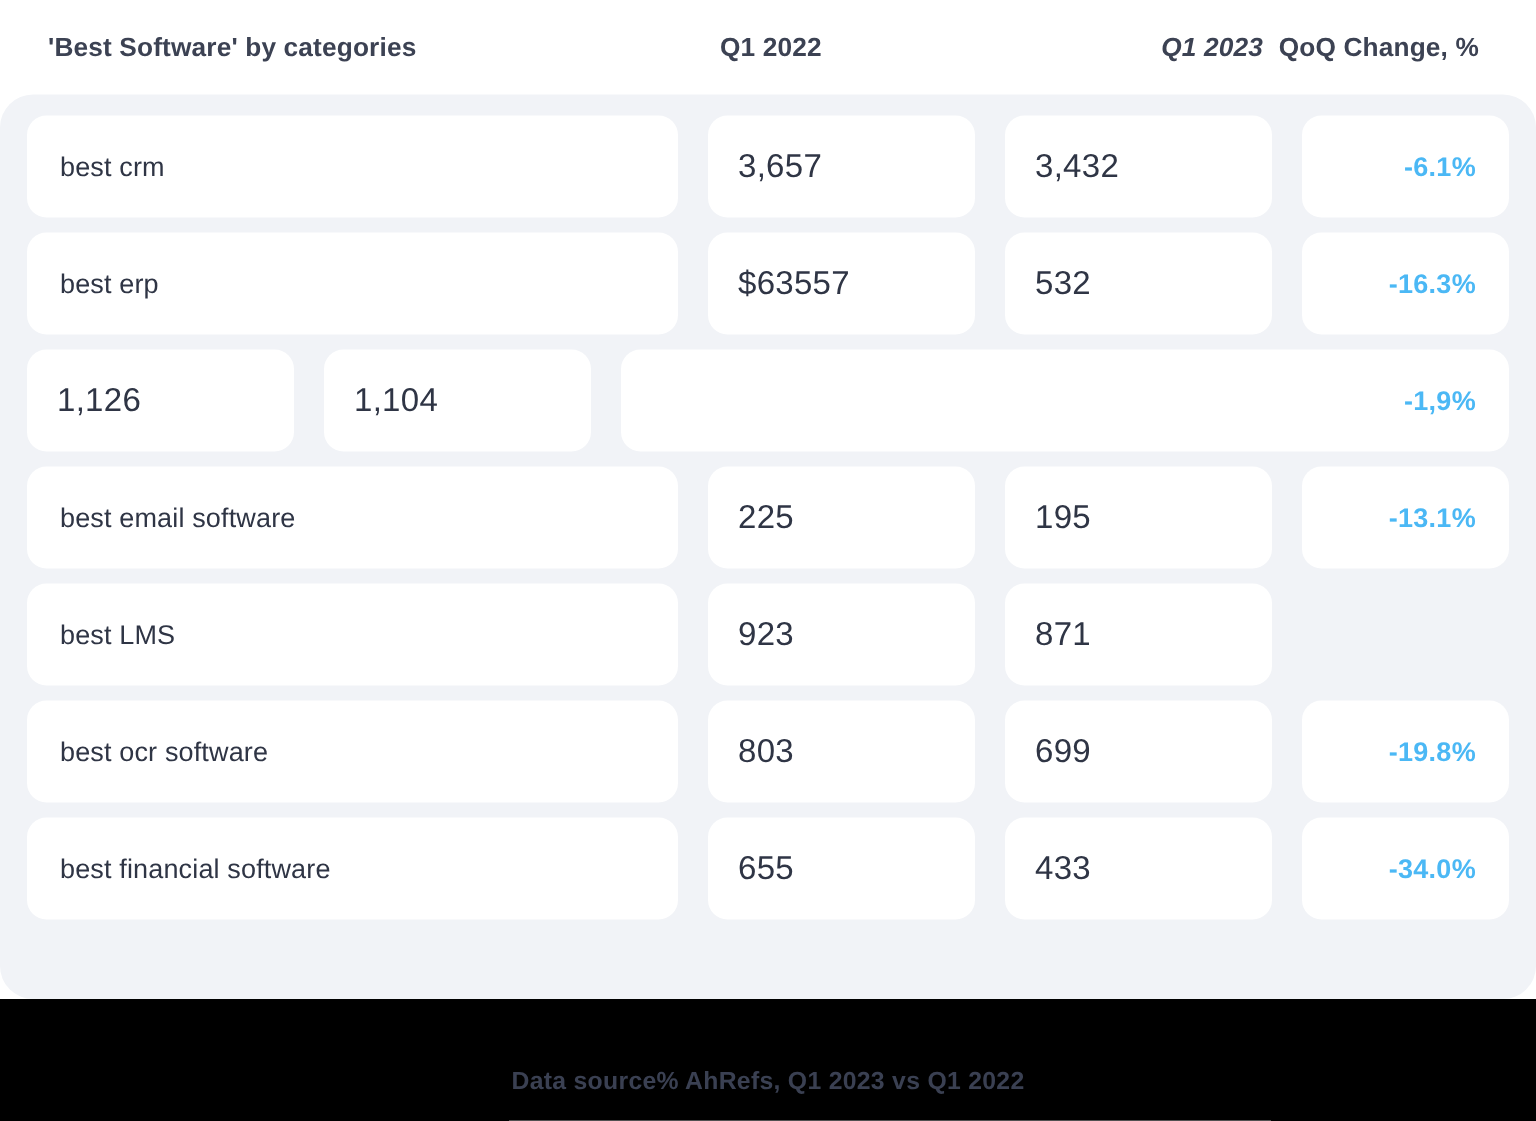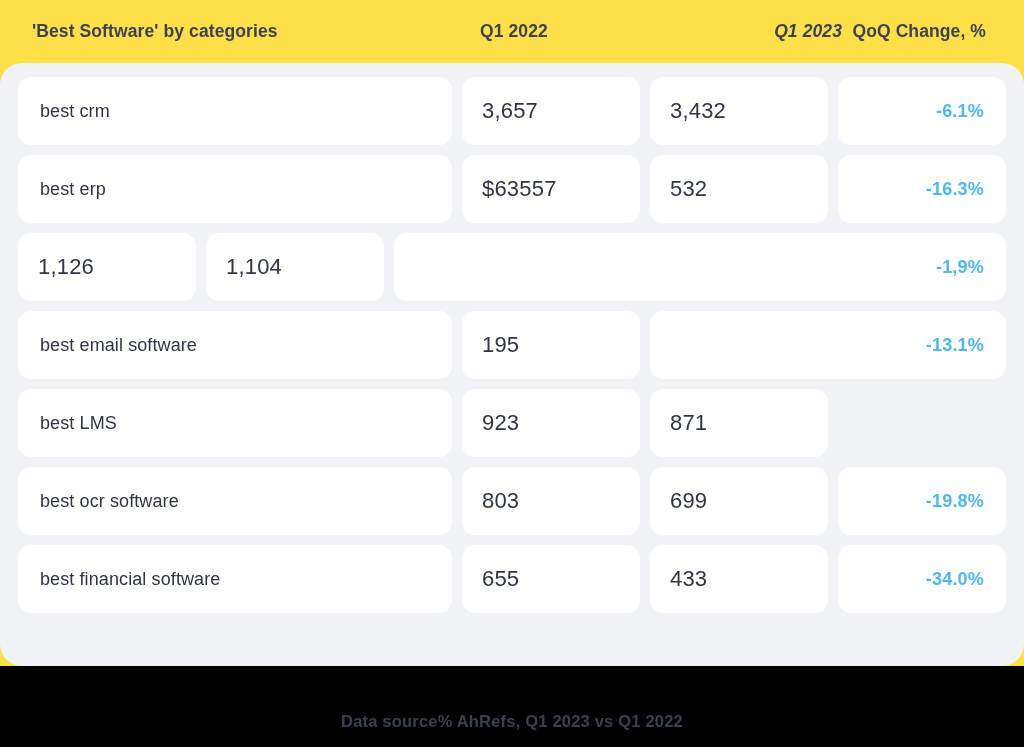--- a/index.html
+++ b/index.html
@@ -13,21 +13,21 @@
     height: 747px;
     overflow: hidden;
     font-family: "Liberation Sans", sans-serif;
     -webkit-font-smoothing: antialiased;
   }
 
   .screen {
     position: relative;
     width: 1024px;
     height: 747px;
-    background: #fde047;
+    background: #ffffff;
     box-sizing: border-box;
   }
 
   
   .table-header {
     position: absolute;
     top: 0;
     left: 0;
     width: 1024px;
     height: 63px;
@@ -79,21 +79,21 @@
     padding: 14px 18px 16px 18px;
     display: flex;
     flex-direction: column;
     gap: 10px;
     overflow: hidden;
   }
 
   .row {
     display: flex;
     align-items: stretch;
-    gap: 10px;
+    gap: 20px;
     height: 68px;
     flex: 0 0 68px;
   }
 
   .cell {
     background: #ffffff;
     border-radius: 13px;
     display: flex;
     align-items: center;
     box-sizing: border-box;
@@ -215,20 +215,23 @@
       </div>
       <div class="cell cell-change">
         <span class="cell-change-text">-1,9%</span>
       </div>
     </div>
 
     <div class="row">
       <div class="cell cell-category">
         <span class="cell-text">best email software</span>
       </div>
+      <div class="cell cell-q1-2022">
+        <span class="cell-value">225</span>
+      </div>
       <div class="cell cell-q1-2023">
         <span class="cell-value">195</span>
       </div>
       <div class="cell cell-change">
         <span class="cell-change-text">-13.1%</span>
       </div>
     </div>
 
     <div class="row">
       <div class="cell cell-category">

